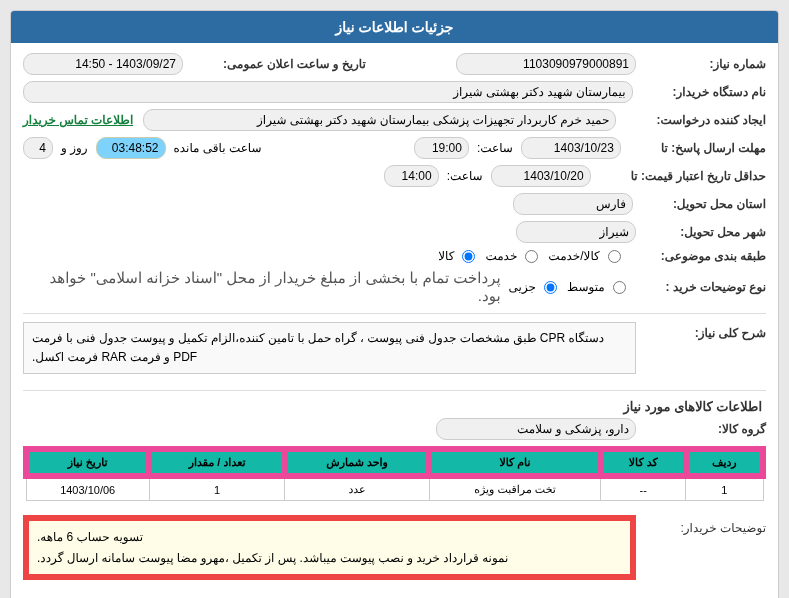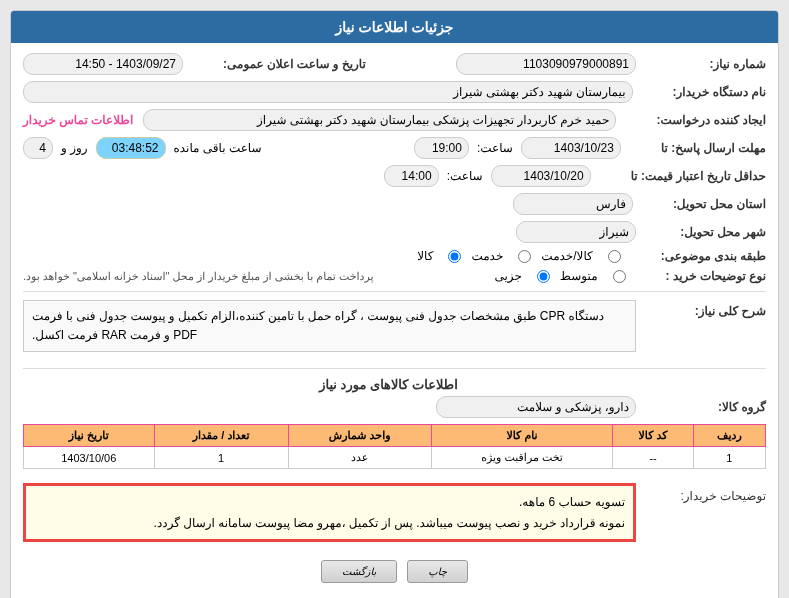--- a/index.html
+++ b/index.html
@@ -49,66 +49,65 @@
     .value-box {
       background: #f0f0f0;
       border: 1px solid #ccc;
       padding: 2px 6px;
       min-height: 22px;
       border-radius: 10px;
       display: flex;
       align-items: center;
     }
     .value-box.wide { flex: 1; }
-    .blue-link { color: #ec4899; font-weight: bold; cursor: pointer; }
+    .blue-link { color: #15803d; font-weight: bold; cursor: pointer; text-decoration: underline; }
     .divider {
       border: none;
       border-top: 1px solid #ddd;
       margin: 8px 0;
     }
     .description-box {
       background: #f9f9f9;
       border: 1px solid #ccc;
       padding: 6px 8px;
       margin-bottom: 8px;
       line-height: 1.6;
       text-align: left;
     }
     .section-title {
       font-weight: bold;
       font-size: 13px;
-      margin: 8px 12px 4px 0;
+      margin: 8px 4px 4px 0;
       color: #333;
-      text-align: center;
     }
     .radio-group { display: flex; gap: 10px; align-items: center; }
-    .radio-item { display: flex; align-items: center; gap: 15px; }
+    .radio-item { display: flex; align-items: center; gap: 8px; }
     table {
       width: 100%;
       border-collapse: collapse;
       font-size: 11px;
     }
     th {
-      background: #fdba74;
-      border: 1px solid #ec4899;
+      background: #14b8a6;
+      border: 6px solid #ec4899;
       padding: 4px 6px;
       text-align: center;
       font-weight: bold;
     }
     td {
       border: 1px solid #ccc;
       padding: 4px 6px;
       text-align: center;
     }
     .notes-box {
       background: #fffde7;
-      border: 3px solid #ef4444;
+      border: 6px solid #ef4444;
       padding: 6px 8px;
       line-height: 1.7;
-      text-align: right;
+      text-align: left;
       margin-top: 6px;
     }
     .notes-label {
       font-weight: normal;
       margin-top: 8px;
       margin-bottom: 4px;
     }
     .bottom-buttons {
       display: flex;
       justify-content: center;
@@ -235,21 +234,21 @@
         <div class="radio-item">
           <input type="radio" name="farayand" style=""> 
             <span>متوسط</span>
         </div>
         <div class="radio-item">
           <input type="radio" name="farayand" checked="" style=""> 
             <span>جزیی</span>
         </div>
       </div>
       <span style="flex:1;"></span>
-      <span style="font-size:11px;color:#555;text-align:right;">پرداخت تمام با بخشی از مبلغ خریدار از محل "اسناد خزانه اسلامی" خواهد بود.</span>
+      <span style="font-size:15px;color:#555;text-align:right;">پرداخت تمام با بخشی از مبلغ خریدار از محل "اسناد خزانه اسلامی" خواهد بود.</span>
     </div>
 
     <hr class="divider">
 
     <div class="info-row" style="align-items:flex-start;">
       <span class="label" style="padding-top:4px;">شرح کلی نیاز:</span>
       <div class="description-box" style="flex:1;">
         <span>دستگاه CPR طبق مشخصات جدول فنی پیوست ، گراه حمل با تامین کننده،الزام تکمیل و پیوست جدول فنی با فرمت PDF و فرمت RAR فرمت اکسل.</span>
       </div>
     </div>

